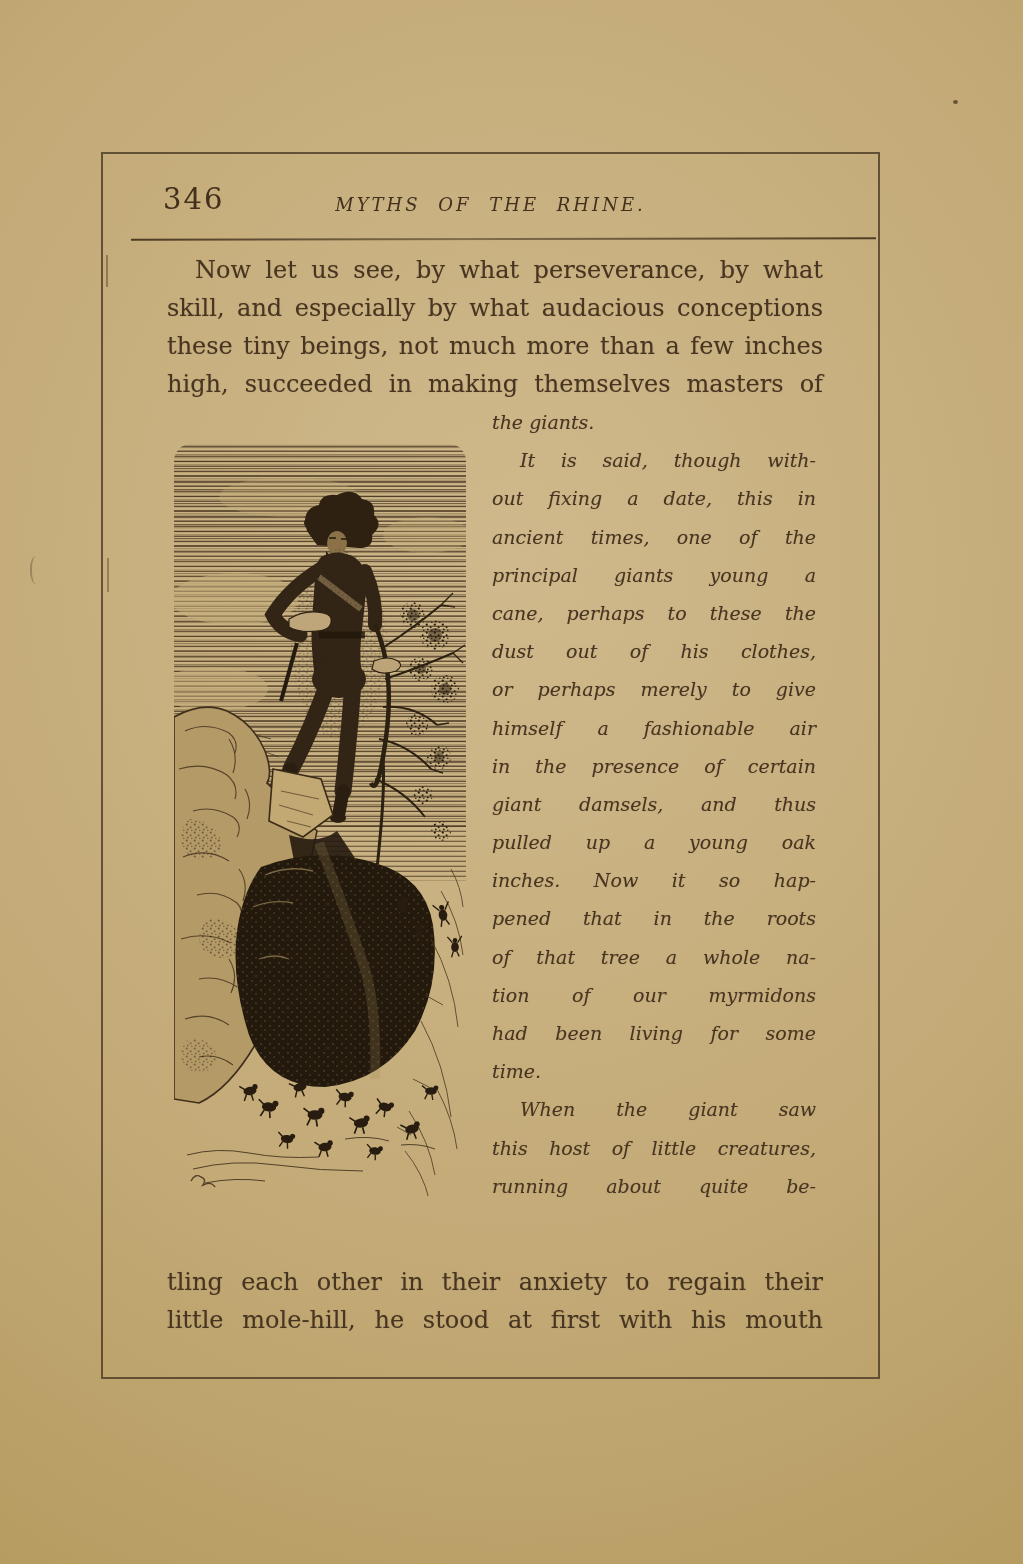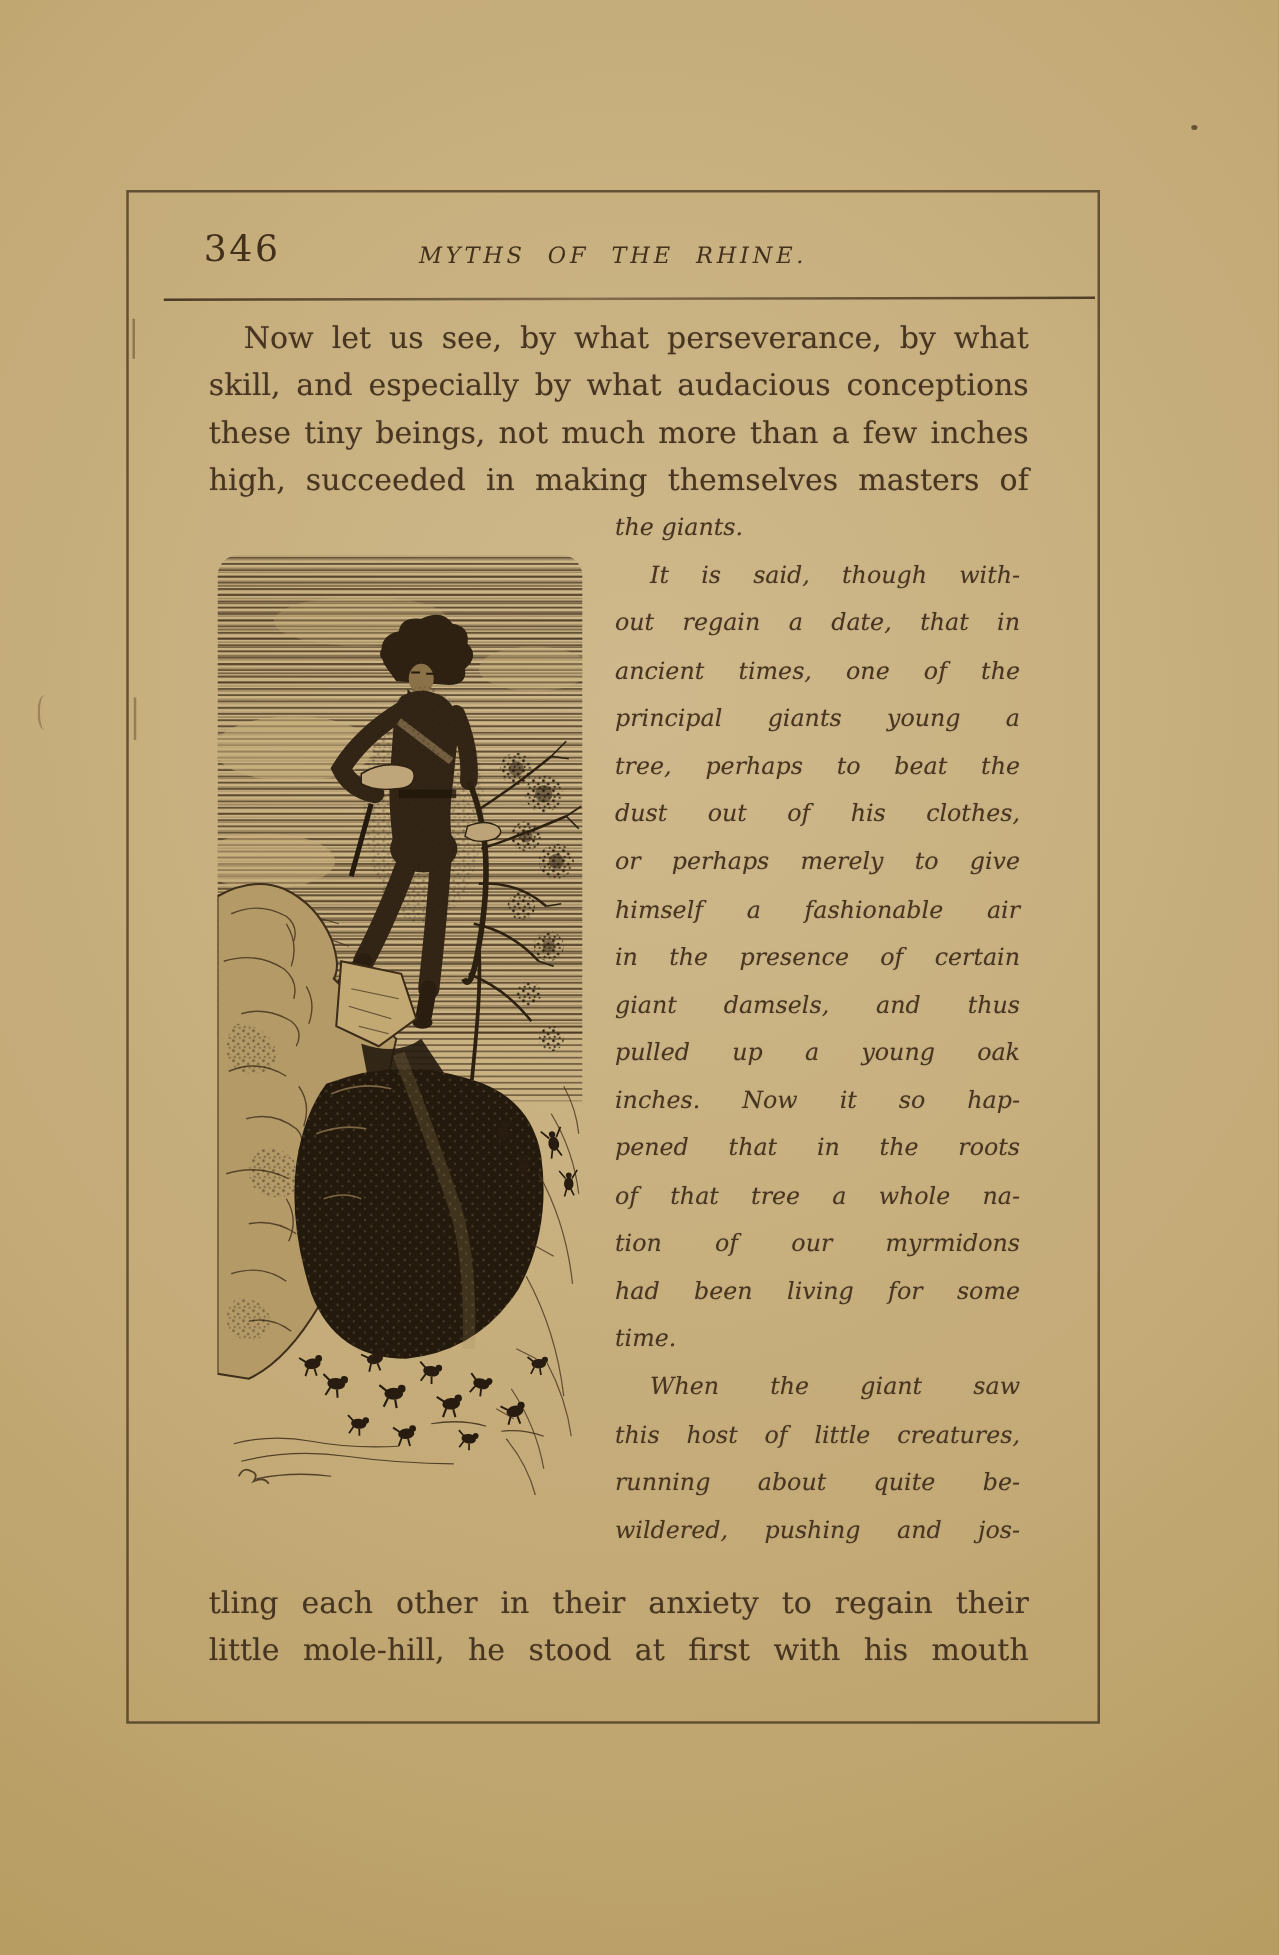--- a/index.html
+++ b/index.html
@@ -246,40 +246,39 @@
                 <path d="M176 700 q24-4 44 2 M232 706 q18-2 34 4"></path>
                 <path d="M22 742 q4-8 10-4 q6 2 2 8 q8-4 12 2" stroke-width="1.4"></path>
               </g>
             </g>
           </svg>
         </figure>
 
         <div class="rightcol">
           <div class="ln left">the giants.</div>
           <div class="ln ind">It is said, though with-</div>
-          <div class="ln">out regain a date, that in</div>
+          <div class="ln">out fixing a date, this in</div>
           <div class="ln">ancient times, one of the</div>
           <div class="ln">principal giants young a</div>
-          <div class="ln">tree, perhaps to beat the</div>
+          <div class="ln">cane, perhaps to these the</div>
           <div class="ln">dust out of his clothes,</div>
           <div class="ln">or perhaps merely to give</div>
           <div class="ln">himself a fashionable air</div>
           <div class="ln">in the presence of certain</div>
           <div class="ln">giant damsels, and thus</div>
           <div class="ln">pulled up a young oak</div>
           <div class="ln">inches. Now it so hap-</div>
           <div class="ln">pened that in the roots</div>
           <div class="ln">of that tree a whole na-</div>
           <div class="ln">tion of our myrmidons</div>
           <div class="ln">had been living for some</div>
           <div class="ln left">time.</div>
           <div class="ln ind">When the giant saw</div>
           <div class="ln">this host of little creatures,</div>
           <div class="ln">running about quite be-</div>
-          <div class="ln">wildered, pushing and jos-</div>
         </div>
       </div>
 
       <div class="bottomcont">
         <div class="ln">tling each other in their anxiety to regain their</div>
         <div class="ln">little mole-hill, he stood at first with his mouth</div>
       </div>
 
     </div>
   </div>

